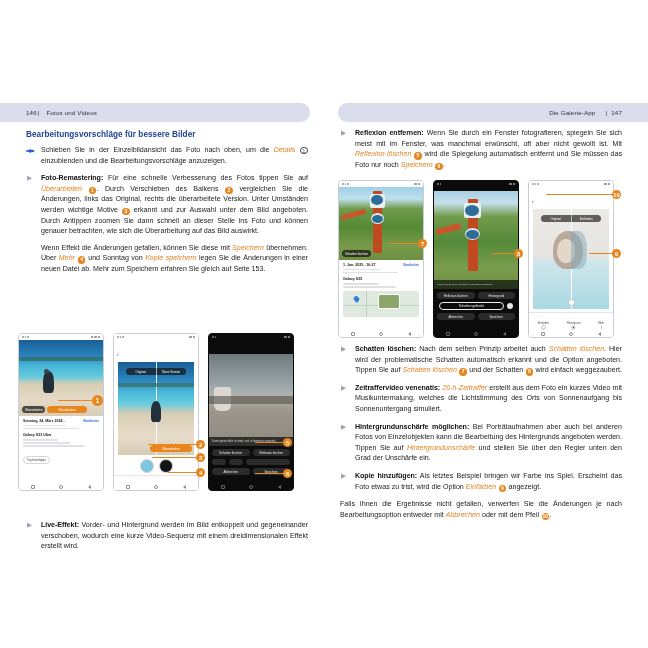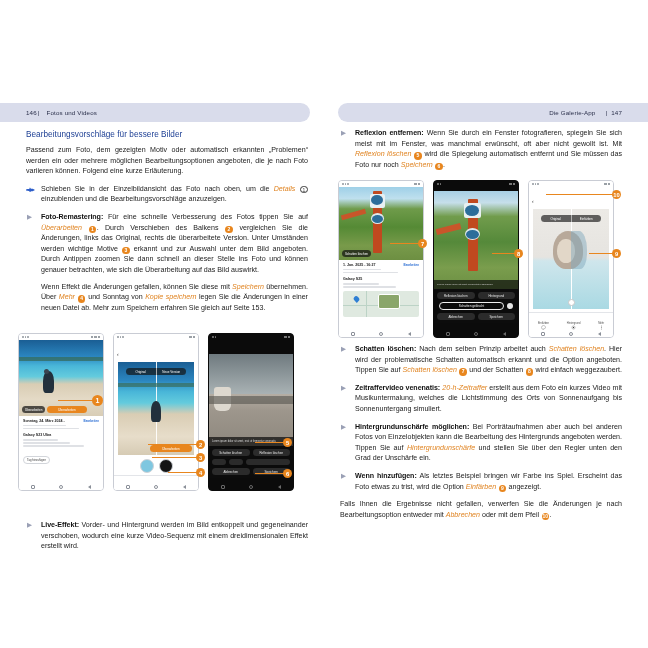--- a/index.html
+++ b/index.html
@@ -28,21 +28,21 @@
   .runhead-left .sep { margin: 0 7px 0 1px; color: #2a2f4a; }
   .runhead-right .sep { margin: 0 4px 0 10px; }
   .runhead .chap { font-weight: 400; }
 
   
   .col { position: absolute; width: 282px; }
   .page-left .col  { left: 26px; }
   .page-right .col { left: 16px; }
 
   h2.section-title {
-    font-size: 8.2px; font-weight: normal; color: #1d3f94;
+    font-size: 8.2px; font-weight: bold; color: #1d3f94;
     letter-spacing: .05px; margin-bottom: 6px;
   }
   p.body {
     font-size: 7.1px; line-height: 10.6px; color: #1b1b1b;
     text-align: justify; margin-bottom: 7px;
   }
 
   .li { position: relative; padding-left: 15px; margin-bottom: 7px; }
   .li p { font-size: 7.1px; line-height: 10.6px; color: #1b1b1b; text-align: justify; }
   .li p + p { margin-top: 6px; }
@@ -149,21 +149,20 @@
     <div class="runhead runhead-left">
       <span class="pg">146</span>
       <span class="sep">|</span>
       <span class="chap">Fotos und Videos</span>
     </div>
 
     <div class="col" style="top:130px;">
 
       <h2 class="section-title">Bearbeitungsvorschläge für bessere Bilder</h2>
 
-      <p class="body">Passend zum Foto, dem gezeigten Motiv oder automatisch erkannten „Problemen“ werden ein oder mehrere möglichen Bearbeitungsoptionen angeboten, die je nach Foto variieren können. Folgend eine kurze Erläuterung.</p>
 
       <div class="li">
         <span class="hand">
           <svg viewBox="0 0 14 10" width="9" height="6.5">
               <path fill="#2d5ec9" d="M0 5.2c1.6-.4 3-.6 4.4-.6 1 0 1.3-.2 1-.9-.3-.8.2-1.3 1-1.1.6.1.8.5.8 1.1 0 .5.2.6.7.5 1.2-.3 2.3-.2 3.4.3.9.4 1.8 1 2.7 1.6-1 .7-1.9 1.3-2.9 1.7-1 .5-2.1.5-3.2.2-.5-.1-.7 0-.7.5 0 .6-.2 1-.8 1.1-.8.2-1.3-.3-1-1.1.3-.7 0-.9-1-.9-1.4 0-2.8-.2-4.4-.6V5.2z"></path>
             </svg>
         </span>
         <p><span>Schieben Sie in der Einzelbildansicht das Foto nach oben, um die </span><i class="acc">Details</i>&nbsp;<i class="num ring">1</i><span> einzublenden und die Bearbeitungsvorschläge anzuzeigen.</span></p>
       </div>
 
@@ -545,19 +544,19 @@
         <p><b class="lead">Zeitraffervideo venenatis:</b><span> </span><i class="acc">20-h-Zeitraffer</i><span> erstellt aus dem Foto ein kurzes Video mit Musikuntermalung, welches die Lichtstimmung des Orts von Sonnenaufgang bis Sonnenuntergang simuliert.</span></p>
       </div>
 
       <div class="li">
         <span class="bul">▶</span>
         <p><b class="lead">Hintergrundunschärfe möglichen:</b><span> Bei Porträtaufnahmen aber auch bei anderen Fotos von Einzelobjekten kann die Bearbeitung des Hintergrunds angeboten werden. Tippen Sie auf </span><i class="acc">Hintergrundunschärfe</i><span> und stellen Sie über den Regler unten den Grad der Unschärfe ein.</span></p>
       </div>
 
       <div class="li">
         <span class="bul">▶</span>
-        <p><b class="lead">Wenn hinzufügen:</b><span> Als letztes Beispiel bringen wir Farbe ins Spiel. Erscheint das Foto etwas zu trist, wird die Option </span><i class="acc">Einfärben</i>&nbsp;<i class="num">9</i><span> angezeigt.</span></p>
+        <p><b class="lead">Kopie hinzufügen:</b><span> Als letztes Beispiel bringen wir Farbe ins Spiel. Erscheint das Foto etwas zu trist, wird die Option </span><i class="acc">Einfärben</i>&nbsp;<i class="num">9</i><span> angezeigt.</span></p>
       </div>
 
       <p class="body" style="margin-top:3px;"><span>Falls Ihnen die Ergebnisse nicht gefallen, verwerfen Sie die Änderungen je nach Bearbeitungsoption entweder mit </span><i class="acc">Abbrechen</i><span> oder mit dem Pfeil </span><i class="num">10</i><span>.</span></p>
     </div>
   </div>
 </div>
 
 </body></html>

